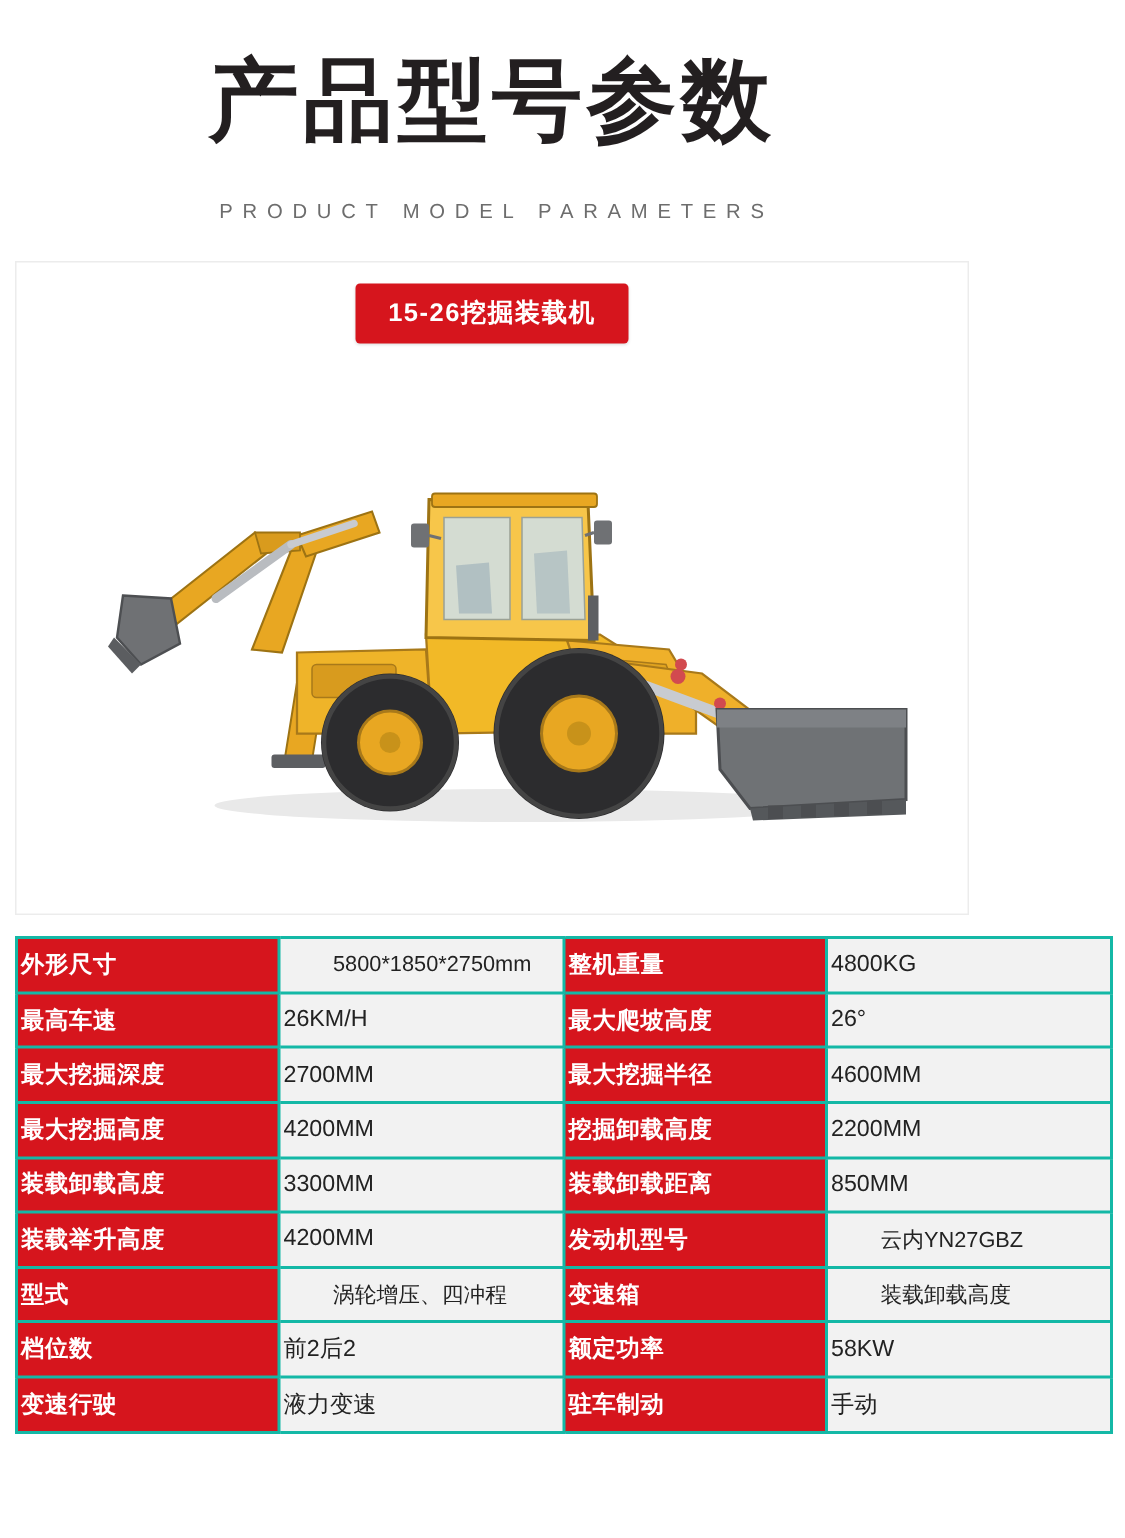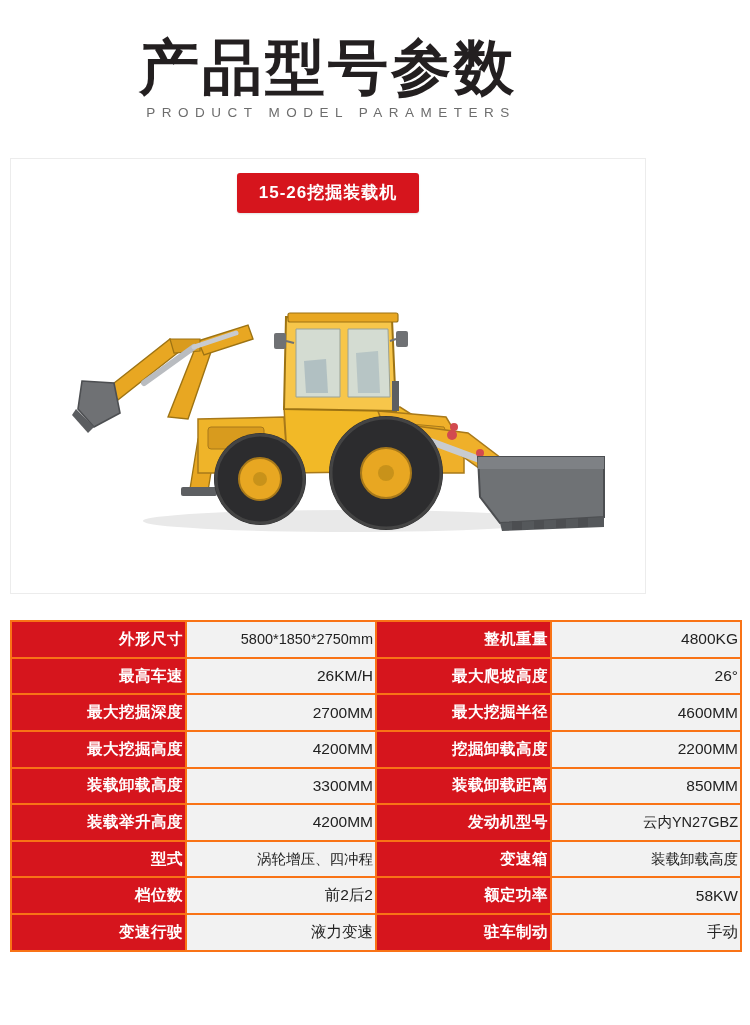--- a/index.html
+++ b/index.html
@@ -16,38 +16,37 @@
     overflow: hidden;
   }
 
   .page {
     width: 656px;
     height: 1025px;
     position: relative;
     background: #ffffff;
     display: flex;
     flex-direction: column;
-    gap: 12px;
   }
 
   
   .header {
     padding-top: 34px;
     text-align: center;
   }
   .header-title {
     font-size: 60px;
     font-weight: bold;
     letter-spacing: 3px;
     color: #231f20;
     line-height: 1.12;
     font-family: "DejaVu Sans", "Liberation Sans", sans-serif;
   }
   .header-sub {
-    margin-top: 4px;
+    margin-top: 32px;
     font-size: 13.5px;
     letter-spacing: 6.5px;
     color: #6d6d6d;
     font-weight: normal;
     text-indent: 6px;
   }
 
   
   .product-panel {
     margin: 26px 10px 0 10px;
@@ -86,22 +85,22 @@
 
   
   .spec-table {
     margin: 14px 10px 0 10px;
     border-collapse: collapse;
     width: calc(100% - 20px);
     table-layout: fixed;
   }
   .spec-table tr { height: 36.6px; }
   .spec-table td {
-    border: 2px solid #f97316;
-    text-align: right;
+    border: 2px solid #14b8a6;
+    text-align: left;
     vertical-align: middle;
     font-size: 15.5px;
     padding: 0 2px;
   }
   td.label {
     background: #d6151d;
     color: #ffffff;
     font-weight: bold;
     letter-spacing: 0.5px;
     width: 175px;

